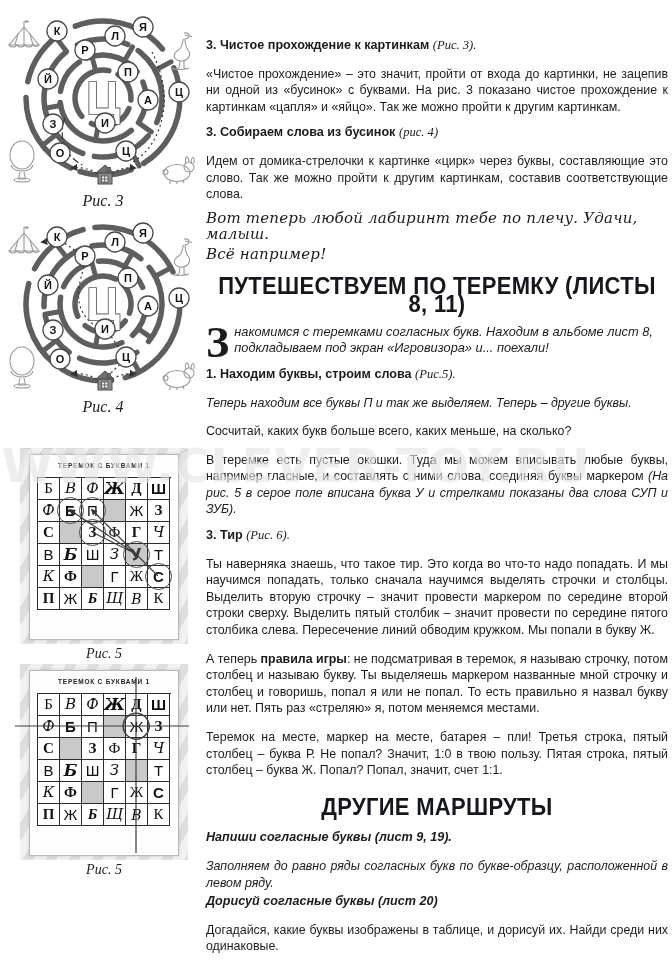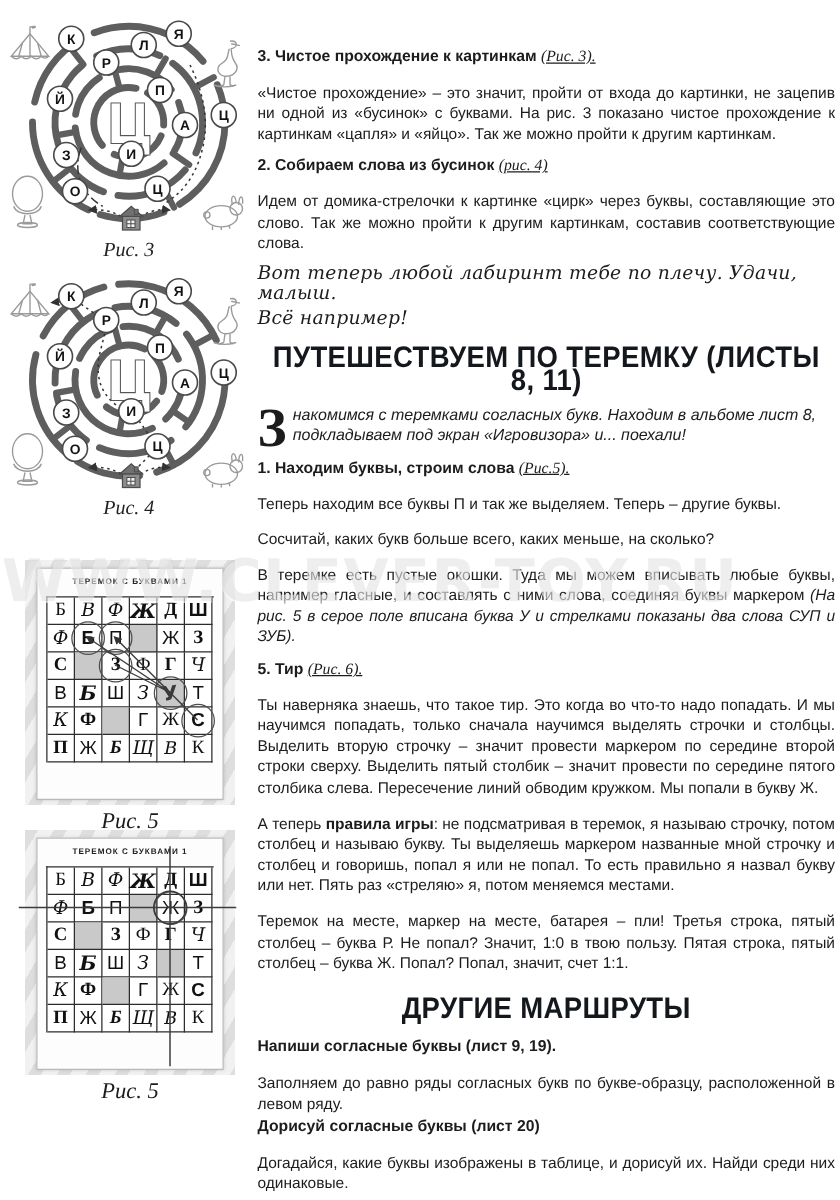--- a/index.html
+++ b/index.html
@@ -48,30 +48,30 @@
   .s-serif{font-family:"Liberation Serif",serif;}
   .s-serifb{font-family:"Liberation Serif",serif;font-weight:bold;}
   .s-serifi{font-family:"Liberation Serif",serif;font-style:italic;font-weight:bold;}
   .s-script{font-family:"DejaVu Serif",serif;font-style:italic;}
   .s-script2{font-family:"DejaVu Serif",serif;font-style:italic;font-weight:bold;font-size:16px;}
   .s-scripti{font-family:"DejaVu Serif",serif;font-style:italic;font-size:14px;}
   .s-marker{font-family:"DejaVu Sans",sans-serif;font-weight:bold;color:#3a3a3a;
     transform:rotate(-7deg);font-size:16px;}
   .overlay{position:absolute;left:0;top:0;overflow:visible;pointer-events:none;z-index:4;}
   .pcap{position:absolute;left:20px;width:168px;text-align:center;
-    font-family:"Liberation Serif",serif;font-style:italic;font-size:18px;}
+    font-family:"Liberation Serif",serif;font-style:italic;font-size:14px;}
   #cap5{top:646px;} #cap6{top:862px;}
   
   .rcol{position:absolute;left:206px;top:28px;width:462px;font-size:12.4px;line-height:16.6px;}
   .rcol p{margin:12px 0 7px 0;}
   .just{text-align:justify;}
-  .tight{margin-bottom:2px !important;}
+  .tight{margin-bottom:2px !important;font-style:italic;}
   .h3{font-size:12.6px;margin:9px 0 5px 0 !important;}
   .b{font-weight:bold;}
-  .ri{font-family:"Liberation Serif",serif;font-style:italic;text-decoration:underline;}
+  .ri{font-family:"Liberation Serif",serif;font-style:italic;}
   .ii{font-style:italic;}
   .scriptline{font-family:"DejaVu Serif",serif;font-style:italic;font-size:15px;
     margin:0 0 3px 0 !important;letter-spacing:.2px;}
   h1{font-family:"Liberation Sans",sans-serif;font-weight:bold;font-size:22px;
     text-align:center;margin:16px 0 12px 0;letter-spacing:.3px;color:#14181c;
     transform:scaleY(1.08);}
   h1.h2{margin:20px 0 14px 0;}
   .dropcap{float:left;font-size:44px;line-height:34px;font-weight:bold;
     font-family:"Liberation Serif",serif;padding:2px 5px 0 0;}
   .intro .ii{font-size:12.8px;}
@@ -488,36 +488,36 @@
       </svg>
     </div>
   </div>
 </div>
 <div class="pcap" id="cap6">Рис. 5</div>
 
 <div class="rcol">
   <p class="h3"><span class="b">3. Чистое прохождение к картинкам</span> <span class="ri">(Рис. 3).</span></p>
   <p class="just">«Чистое прохождение» – это значит, пройти от входа до картинки, не зацепив ни одной из «бусинок» с буквами. На рис. 3 показано чистое прохождение к картинкам «цапля» и «яйцо». Так же можно пройти к другим картинкам.</p>
 
-  <p class="h3"><span class="b">2. Собираем слова из бусинок</span> <span class="ri">(рис. 4)</span></p>
+  <p class="h3"><span class="b">3. Собираем слова из бусинок</span> <span class="ri">(рис. 4)</span></p>
   <p class="just">Идем от домика-стрелочки к картинке «цирк» через буквы, составляющие это слово. Так же можно пройти к другим картинкам, составив соответствующие слова.</p>
 
   <p class="scriptline">Вот теперь любой лабиринт тебе по плечу. Удачи, малыш.</p>
   <p class="scriptline">Всё например!</p>
 
   <h1>ПУТЕШЕСТВУЕМ ПО ТЕРЕМКУ (ЛИСТЫ 8, 11)</h1>
 
   <p class="intro"><span class="dropcap">З</span><span class="ii">накомимся с теремками согласных букв. Находим в альбоме лист 8, подкладываем под экран «Игровизора» и... поехали!</span></p>
 
   <p class="h3"><span class="b">1. Находим буквы, строим слова</span> <span class="ri">(Рис.5).</span></p>
   <p class="just tight">Теперь находим все буквы П и так же выделяем. Теперь – другие буквы.</p>
   <p class="just">Сосчитай, каких букв больше всего, каких меньше, на сколько?</p>
   <p class="just"><span>В теремке есть пустые окошки. Туда мы можем вписывать любые буквы, например гласные, и составлять с ними слова, соединяя буквы маркером </span><span class="ii">(На рис. 5 в серое поле вписана буква У и стрелками показаны два слова СУП и ЗУБ).</span></p>
 
-  <p class="h3"><span class="b">5. Тир</span> <span class="ri">(Рис. 6).</span></p>
+  <p class="h3"><span class="b">3. Тир</span> <span class="ri">(Рис. 6).</span></p>
   <p class="just">Ты наверняка знаешь, что такое тир. Это когда во что-то надо попадать. И мы научимся попадать, только сначала научимся выделять строчки и столбцы. Выделить вторую строчку – значит провести маркером по середине второй строки сверху. Выделить пятый столбик – значит провести по середине пятого столбика слева. Пересечение линий обводим кружком. Мы попали в букву Ж.</p>
   <p class="just"><span>А теперь </span><span class="b">правила игры</span><span>: не подсматривая в теремок, я называю строчку, потом столбец и называю букву. Ты выделяешь маркером названные мной строчку и столбец и говоришь, попал я или не попал. То есть правильно я назвал букву или нет. Пять раз «стреляю» я, потом меняемся местами.</span></p>
   <p class="just">Теремок на месте, маркер на месте, батарея – пли! Третья строка, пятый столбец – буква Р. Не попал? Значит, 1:0 в твою пользу. Пятая строка, пятый столбец – буква Ж. Попал? Попал, значит, счет 1:1.</p>
 
   <h1 class="h2">ДРУГИЕ МАРШРУТЫ</h1>
 
   <p class="h3 b tight">Напиши согласные буквы (лист 9, 19).</p>
   <p class="just tight">Заполняем до равно ряды согласных букв по букве-образцу, расположенной в левом ряду.</p>
   <p class="h3 b tight" style="margin-top:2px !important">Дорисуй согласные буквы (лист 20)</p>
   <p class="just">Догадайся, какие буквы изображены в таблице, и дорисуй их. Найди среди них одинаковые.</p>

